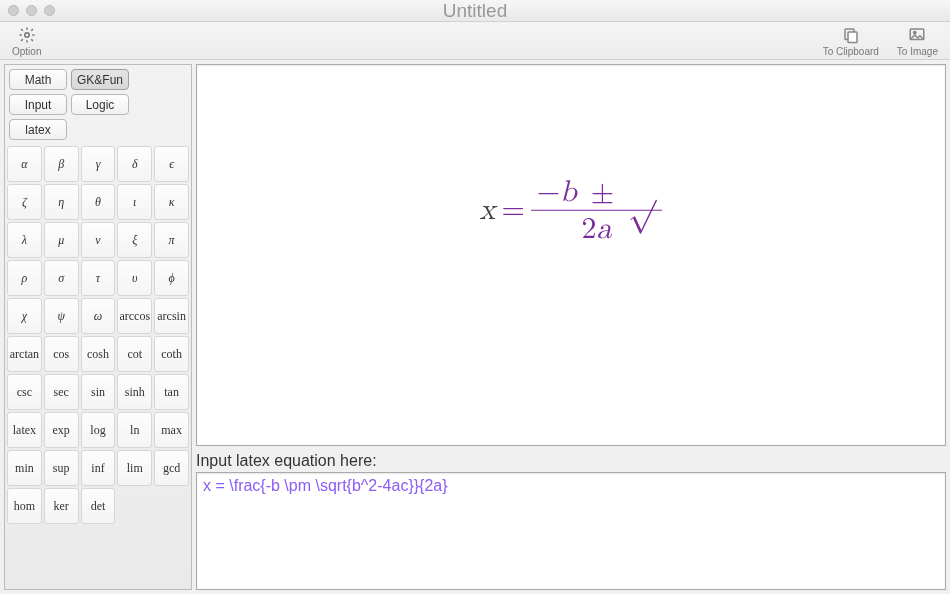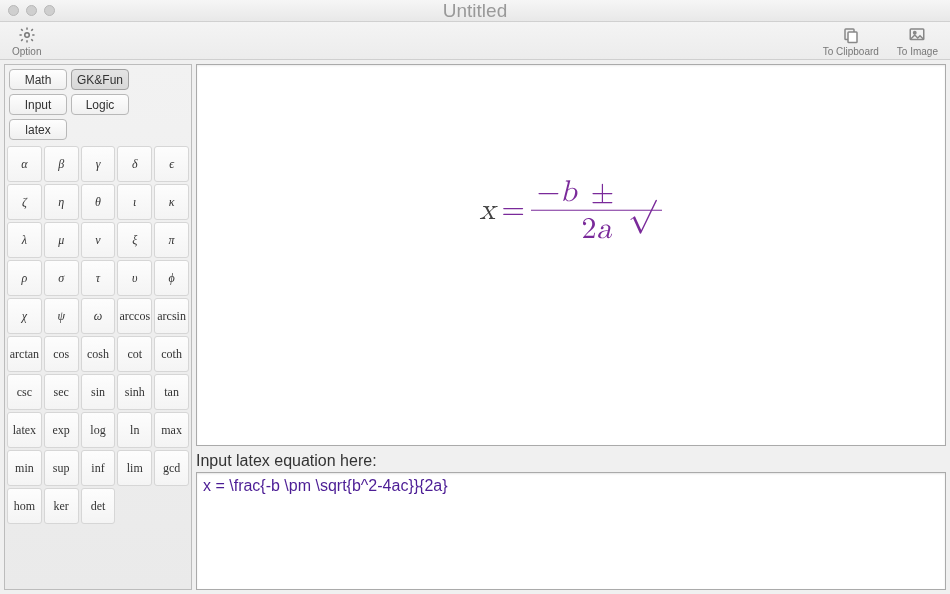--- a/index.html
+++ b/index.html
@@ -106,21 +106,21 @@
 
   
   .input-label { font-size:16px; color:#333; padding: 2px 2px 2px 0; }
   .latex-input {
     height:118px;
     background:#fff;
     border:1px solid #aaa;
     box-shadow: inset 0 1px 2px rgba(0,0,0,0.1);
     padding:4px 6px;
     font-family: Arial, sans-serif;
-    font-size:16px; color:#4c1d95;
+    font-size:16px; color:#8b5cf6;
     resize:none; outline:none;
   }
 </style>
 </head>
 <body>
 
 <div class="titlebar">
   <div class="traffic">
     <div class="dot"></div>
     <div class="dot"></div>

